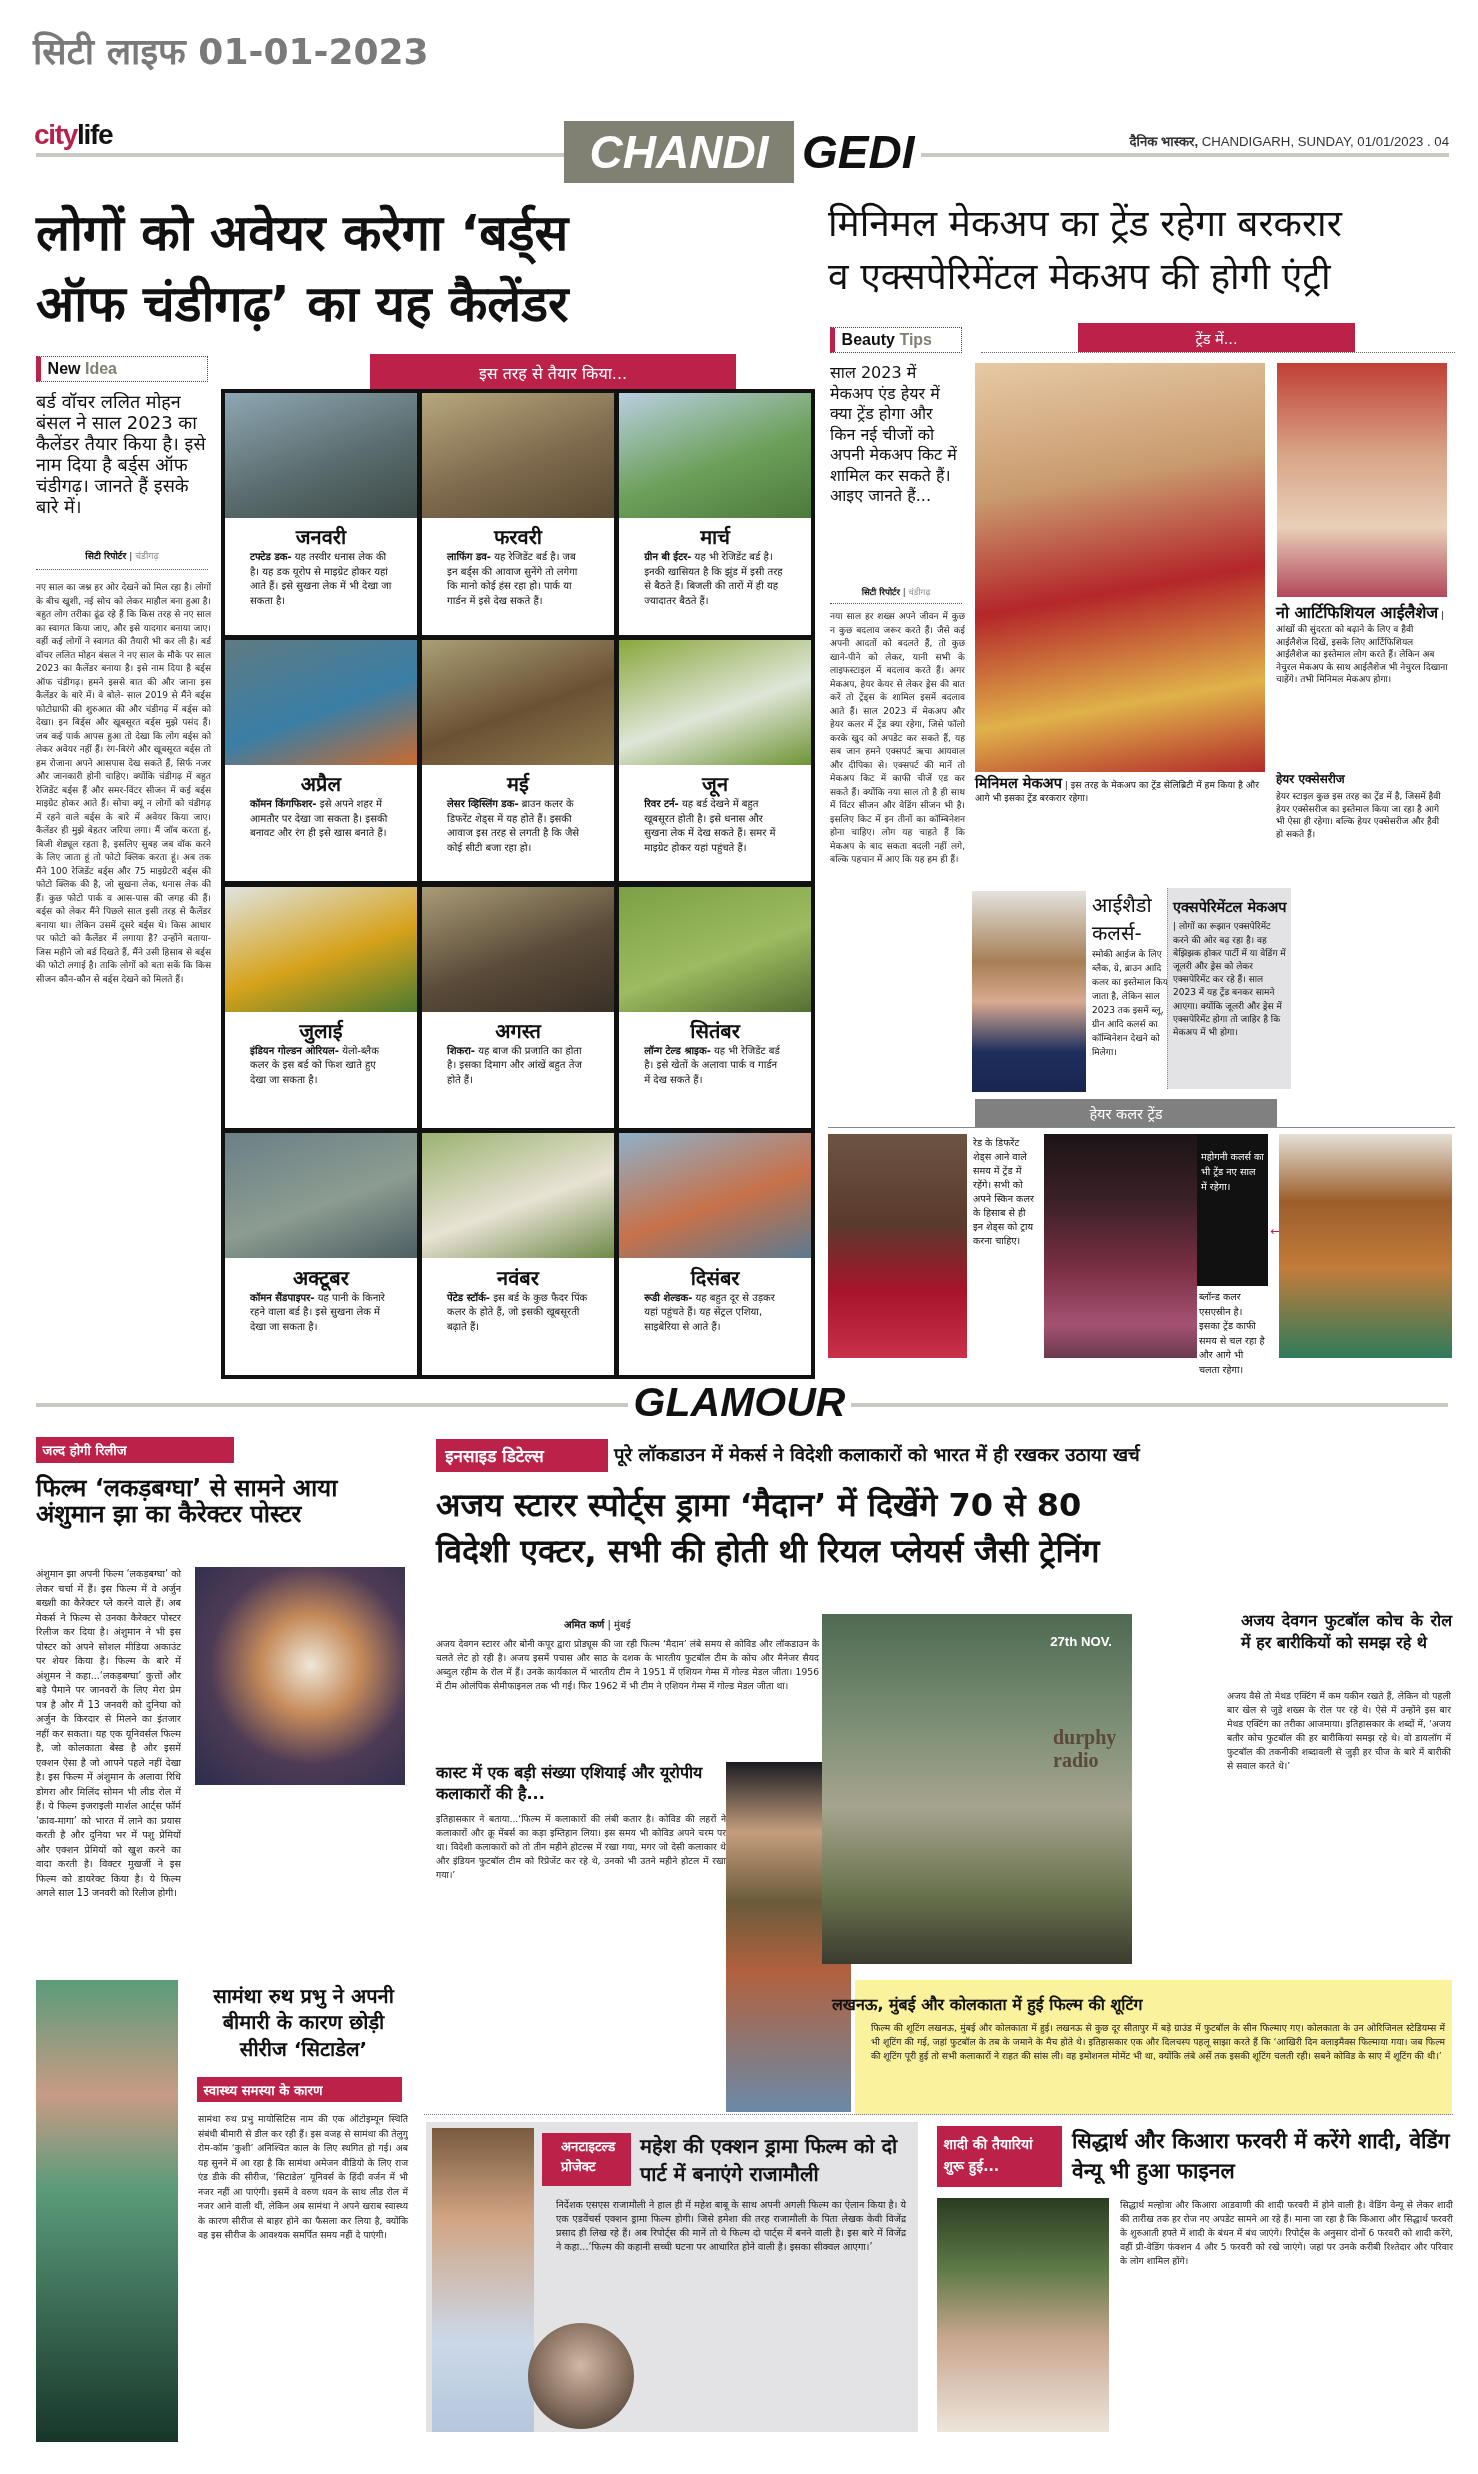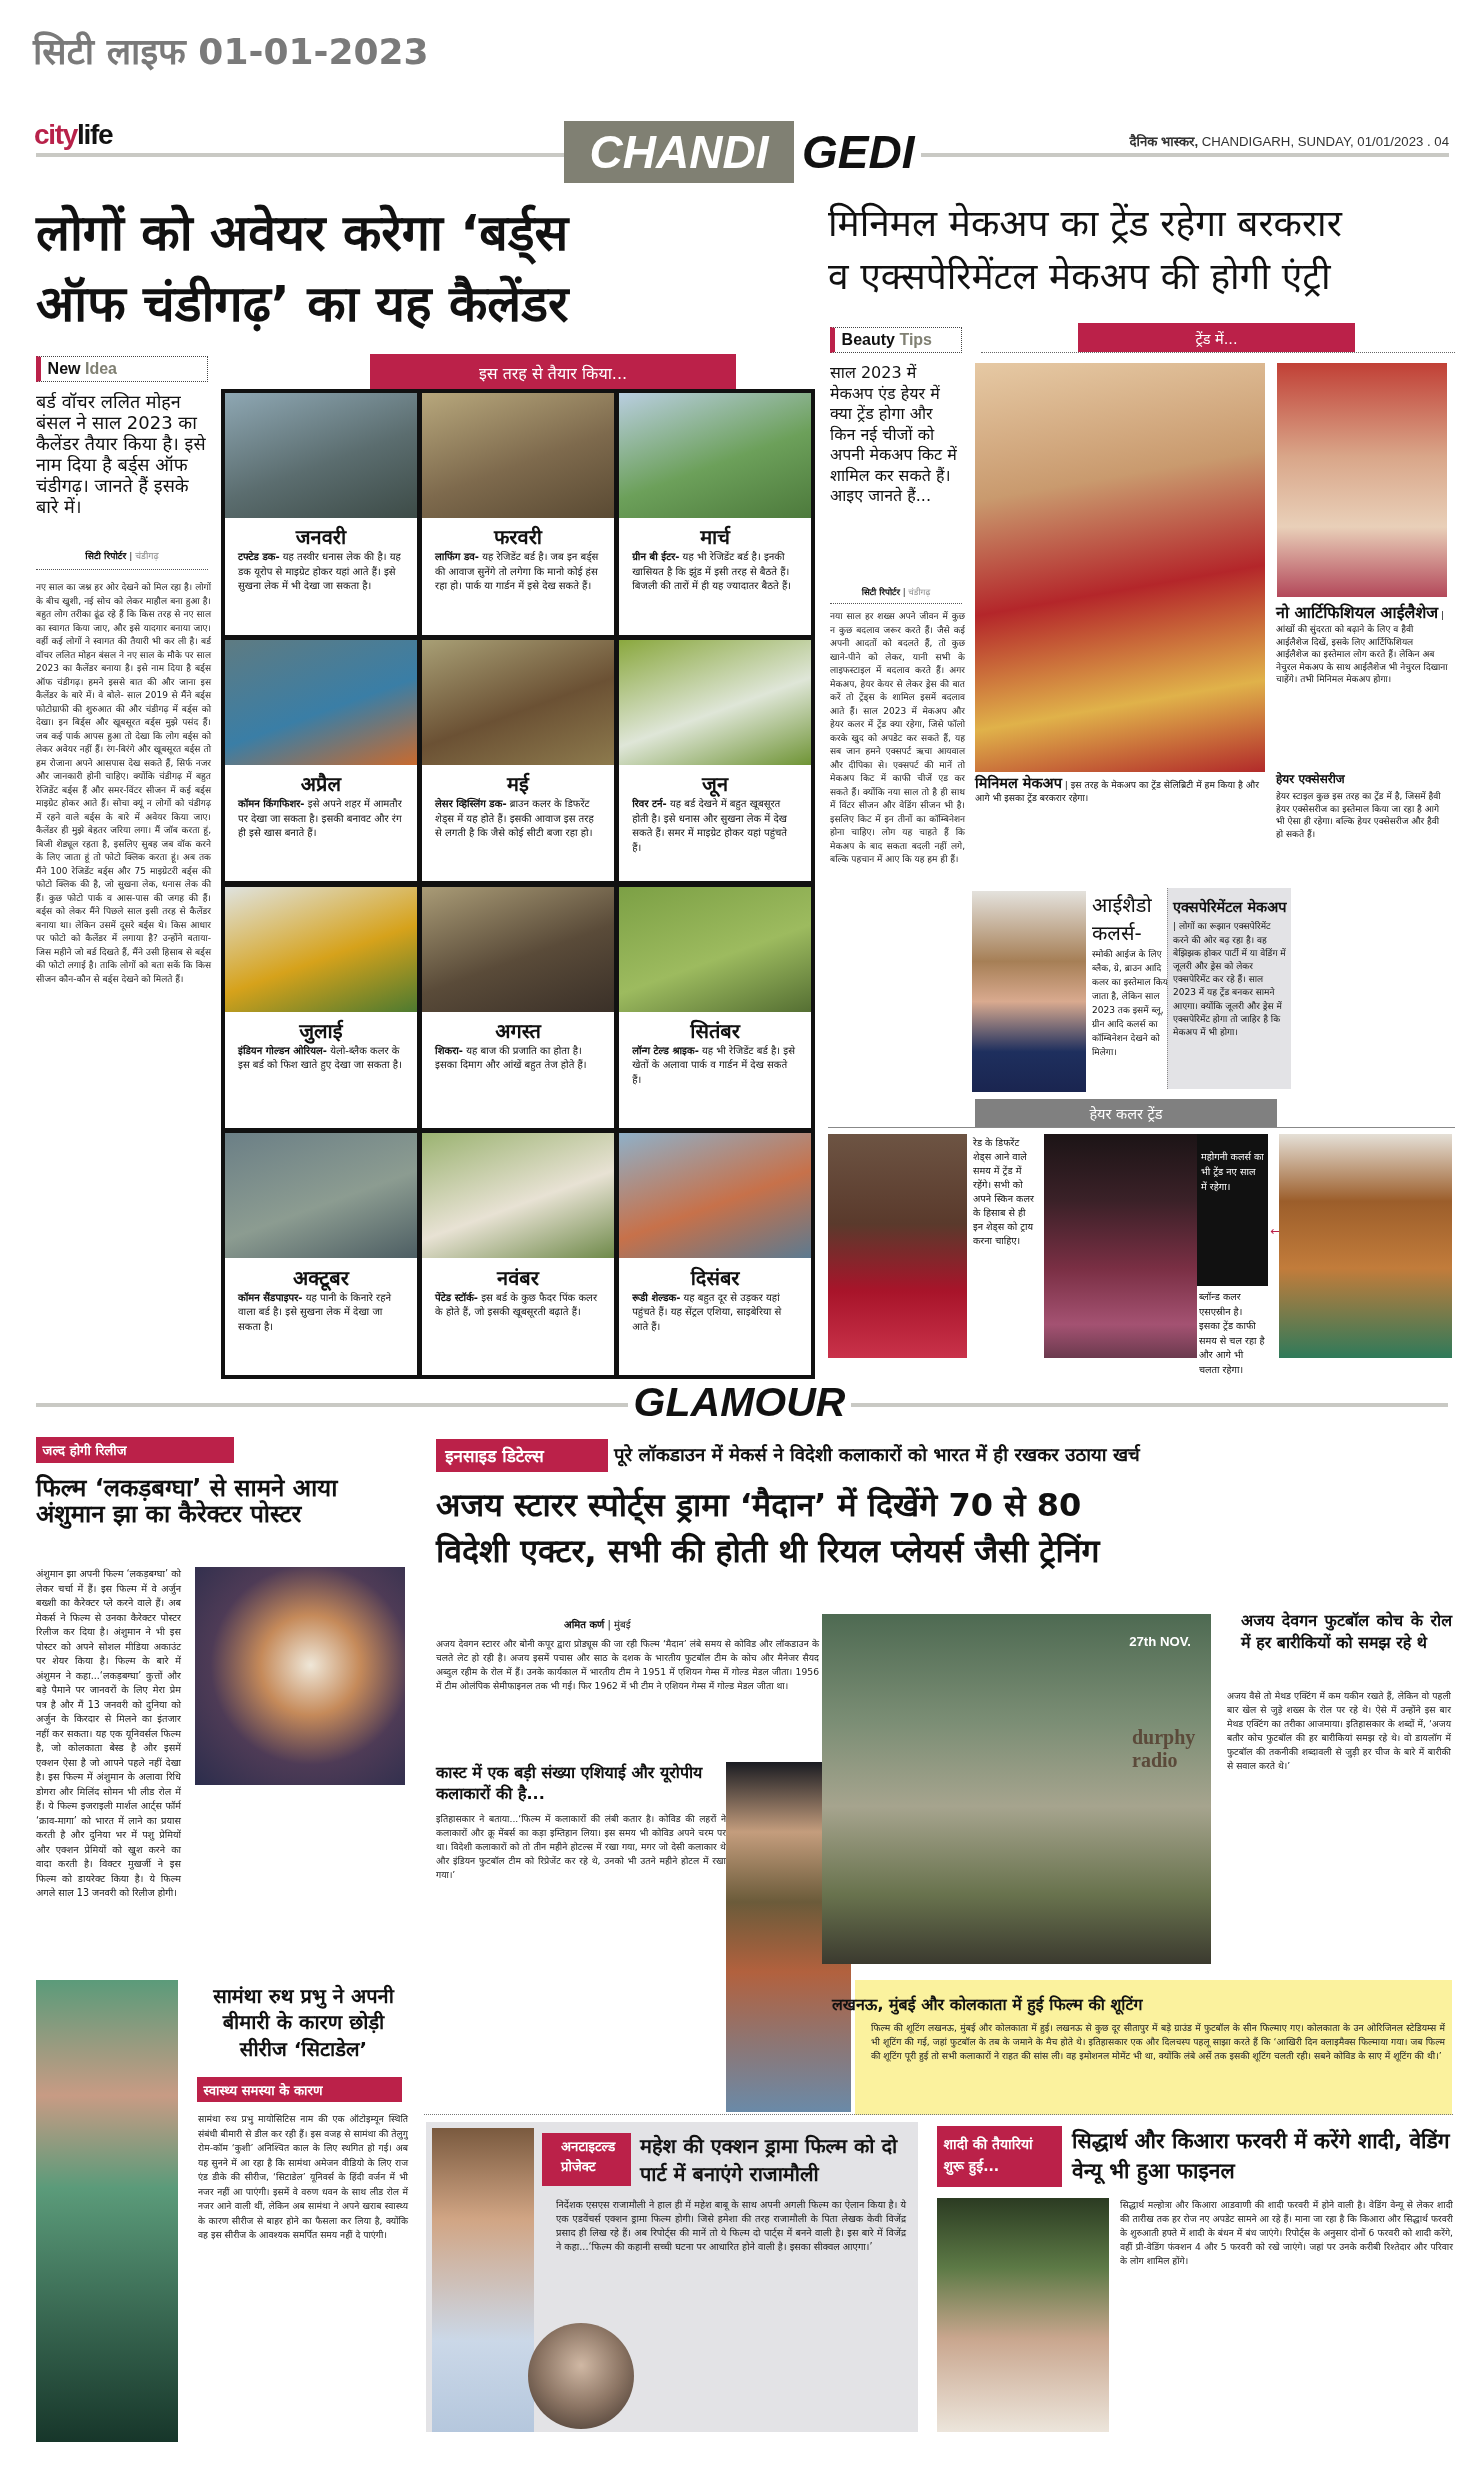--- a/index.html
+++ b/index.html
@@ -30,21 +30,21 @@
 
   
   .label-box { border: 1.3px dotted #444; border-left: 5.3px solid #bb2149; height: 26.4px; padding-left: 6.6px; display: flex; align-items: center; font-family: "Liberation Sans", sans-serif; font-weight: bold; font-size: 16px; }
   .label-box .g { color: #808073; }
 
   
   #bird-grid { left: 221px; top: 389px; width: 594px; height: 990px; background: #111; padding: 4px; display: grid; grid-template-columns: repeat(3, 1fr); grid-template-rows: repeat(4, 1fr); gap: 5.3px; }
   .bird-cell { background: #fff; display: flex; flex-direction: column; }
   .bird-photo { height: 125px; position: relative; overflow: hidden; }
   .bird-month { text-align: center; font-size: 20px; font-weight: bold; margin-top: 5.3px; }
-  .bird-desc { font-size: 10px; line-height: 14.5px; padding: 0 13px; }
+  .bird-desc { font-size: 10px; line-height: 14.5px; padding: 0 25px; }
   .bird-desc b { font-weight: bold; }
 
   
   #glamour { left: 0; top: 1379px; width: 1479px; text-align: center; font-family: "Liberation Sans", sans-serif; font-size: 41px; font-weight: bold; font-style: italic; }
   #glamour-rule { left: 36px; top: 1403px; width: 1412px; z-index: -1; }
   .yellow { background: #fbf29e; }
   .grey-box { background: #e3e3e6; }
 </style>
 </head>
 <body>
@@ -191,21 +191,21 @@
 <div class="abs" style="left:614px;top:1441px;width:838px;font-size:18.5px;font-weight:bold;">पूरे लॉकडाउन में मेकर्स ने विदेशी कलाकारों को भारत में ही रखकर उठाया खर्च</div>
 <div class="abs" style="left:436px;top:1482px;width:1020px;font-size:32px;line-height:46px;font-weight:bold;">
   <div>अजय स्टारर स्पोर्ट्स ड्रामा ‘मैदान’ में दिखेंगे 70 से 80</div>
   <div>विदेशी एक्टर, सभी की होती थी रियल प्लेयर्स जैसी ट्रेनिंग</div>
 </div>
 <div class="abs" style="left:564px;top:1617px;font-size:10px;"><b>अमित कर्ण</b> | <span>मुंबई</span></div>
 <div class="abs body-text" style="left:436px;top:1637px;width:383px;font-size:9.2px;line-height:14px;">अजय देवगन स्टारर और बोनी कपूर द्वारा प्रोड्यूस की जा रही फिल्म ‘मैदान’ लंबे समय से कोविड और लॉकडाउन के चलते लेट हो रही है। अजय इसमें पचास और साठ के दशक के भारतीय फुटबॉल टीम के कोच और मैनेजर सैयद अब्दुल रहीम के रोल में हैं। उनके कार्यकाल में भारतीय टीम ने 1951 में एशियन गेम्स में गोल्ड मेडल जीता। 1956 में टीम ओलंपिक सेमीफाइनल तक भी गई। फिर 1962 में भी टीम ने एशियन गेम्स में गोल्ड मेडल जीता था।</div>
 <div class="abs" style="left:436px;top:1762px;width:317px;font-size:16px;line-height:21px;font-weight:bold;">कास्ट में एक बड़ी संख्या एशियाई और यूरोपीय कलाकारों की है...</div>
 <div class="abs body-text" style="left:436px;top:1812px;width:290px;font-size:9.2px;line-height:14px;">इतिहासकार ने बताया...‘फिल्म में कलाकारों की लंबी कतार है। कोविड की लहरों ने कलाकारों और क्रू मेंबर्स का कड़ा इम्तिहान लिया। इस समय भी कोविड अपने चरम पर था। विदेशी कलाकारों को तो तीन महीने होटल्स में रखा गया, मगर जो देसी कलाकार थे और इंडियन फुटबॉल टीम को रिप्रेजेंट कर रहे थे, उनको भी उतने महीने होटल में रखा गया।’</div>
 <div class="photo" style="left:726px;top:1762px;width:125px;height:350px;background:linear-gradient(180deg,#1a1c22 0%,#c49d7d 20%,#6b5b3a 40%,#b2613e 60%,#6a8aa8 100%);"></div>
-<div class="photo" style="left:822px;top:1614px;width:389px;height:350px;background:linear-gradient(180deg,#4e6a52 0%,#7a8d74 30%,#a6a48e 55%,#69734e 80%,#3b3a2f 100%);">
+<div class="photo" style="left:822px;top:1614px;width:310px;height:350px;background:linear-gradient(180deg,#4e6a52 0%,#7a8d74 30%,#a6a48e 55%,#69734e 80%,#3b3a2f 100%);">
   <div style="position:absolute;right:20px;top:20px;color:#fff;font-size:13.2px;font-weight:bold;font-family:'Liberation Sans',sans-serif">27th NOV.</div>
   <div style="position:absolute;right:20px;top:112px;color:#5b4a3a;font-size:20px;font-weight:bold;font-family:'Liberation Serif',serif;width:59px">durphy radio</div>
 </div>
 <div class="abs" style="left:1241px;top:1610px;width:211px;font-size:16px;line-height:22.4px;font-weight:bold;text-align:justify;">अजय देवगन फुटबॉल कोच के रोल में हर बारीकियों को समझ रहे थे</div>
 <div class="abs body-text" style="left:1227px;top:1689px;width:224px;font-size:9.2px;line-height:14px;">अजय वैसे तो मेथड एक्टिंग में कम यकीन रखते हैं, लेकिन वो पहली बार खेल से जुड़े शख्स के रोल पर रहे थे। ऐसे में उन्होंने इस बार मेथड एक्टिंग का तरीका आजमाया। इतिहासकार के शब्दों में, ‘अजय बतौर कोच फुटबॉल की हर बारीकियां समझ रहे थे। वो डायलॉग में फुटबॉल की तकनीकी शब्दावली से जुड़ी हर चीज के बारे में बारीकी से सवाल करते थे।’</div>
 <div class="abs yellow" style="left:855px;top:1980px;width:597px;height:135px;"></div>
 <div class="abs" style="left:825px;top:1993px;width:574px;font-size:16px;font-weight:bold;margin-left:7px;">लखनऊ, मुंबई और कोलकाता में हुई फिल्म की शूटिंग</div>
 <div class="abs body-text" style="left:871px;top:2021px;width:574px;font-size:9.2px;line-height:14px;">फिल्म की शूटिंग लखनऊ, मुंबई और कोलकाता में हुई। लखनऊ से कुछ दूर सीतापुर में बड़े ग्राउंड में फुटबॉल के सीन फिल्माए गए। कोलकाता के उन ओरिजिनल स्टेडियम्स में भी शूटिंग की गई, जहां फुटबॉल के तब के जमाने के मैच होते थे। इतिहासकार एक और दिलचस्प पहलू साझा करते हैं कि ‘आखिरी दिन क्लाइमैक्स फिल्माया गया। जब फिल्म की शूटिंग पूरी हुई तो सभी कलाकारों ने राहत की सांस ली। वह इमोशनल मोमेंट भी था, क्योंकि लंबे अर्से तक इसकी शूटिंग चलती रही। सबने कोविड के साए में शूटिंग की थी।’</div>
 <div class="abs" style="left:424px;top:2114px;width:1029px;border-top:1.3px dotted #777;"></div>
 

